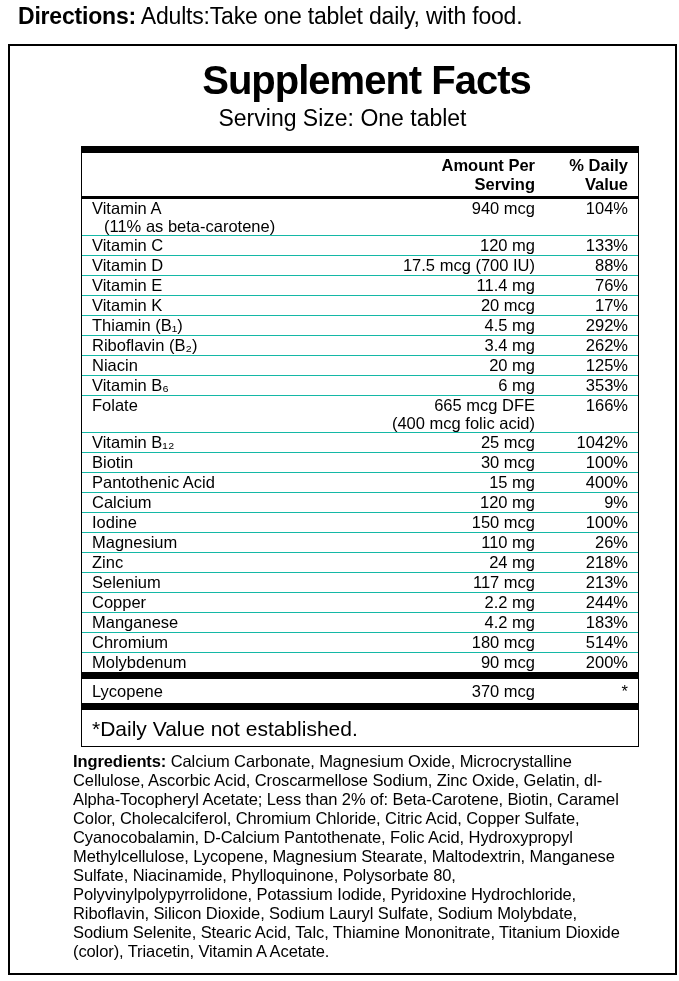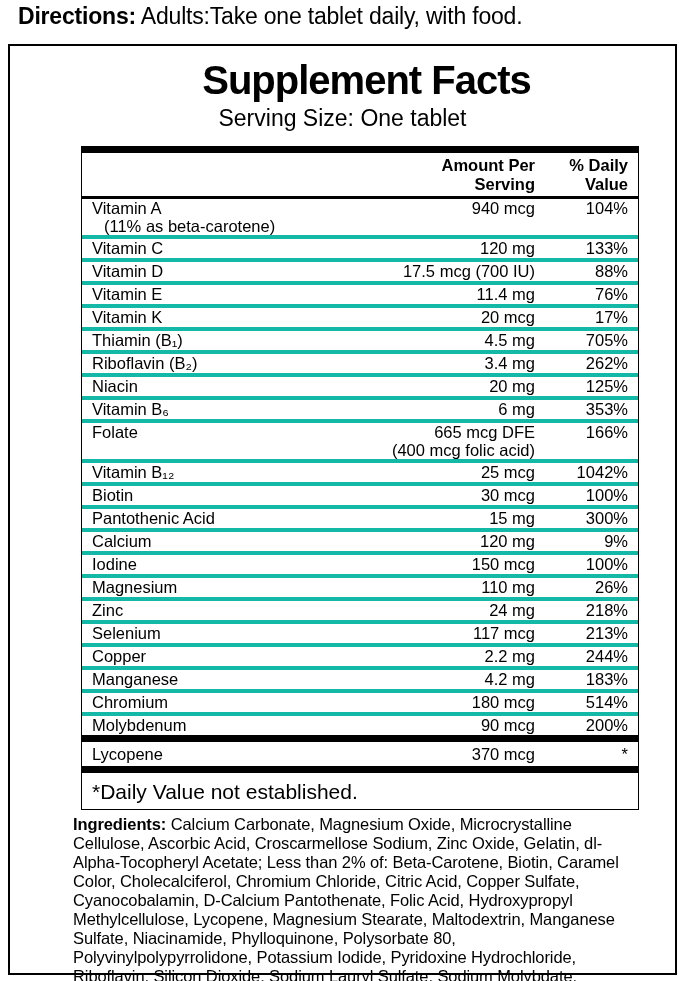--- a/index.html
+++ b/index.html
@@ -26,21 +26,21 @@
     margin:15px 0 0 71px;width:556px;
     border-left:1.5px solid #000;border-right:1.5px solid #000;border-bottom:1.5px solid #000;
     font-size:16.5px;
   }
   .bar{height:7px;background:#000;}
   .thead{display:flex;font-weight:bold;line-height:19px;padding:3px 0 2px 0;border-bottom:3.5px solid #000;}
   .thead .h-name{flex:1;}
   .thead .h-amt{text-align:right;}
   .thead .h-dv{width:103px;text-align:right;padding-right:10px;box-sizing:border-box;}
   .row{display:flex;align-items:flex-start;line-height:19px;}
-  .row + .row{border-top:4px solid #14b8a6;}
+  .row + .row{border-top:1px solid #14b8a6;}
   .c-name{flex:1;padding-left:10px;}
   .c-amt{text-align:right;}
   .c-dv{width:103px;text-align:right;padding-right:10px;box-sizing:border-box;}
   .note-name{display:block;padding-left:12px;line-height:16px;padding-bottom:1px;}
   .note-amt{display:block;line-height:16px;padding-bottom:1px;}
   .other .row{line-height:24px;}
   .footnote{padding:9px 0 8px 10px;font-size:21px;line-height:19px;}
   .ingredients{
     margin:5px 40px 0 63px;width:552px;font-size:16.5px;line-height:19px;
     letter-spacing:-0.1px;
@@ -127,21 +127,21 @@
   </div>
         <div class="row">
     <div class="c-name">
       <span>Thiamin (B₁)</span>
       
     </div>
     <div class="c-amt">
       <span>4.5 mg</span>
       
     </div>
-    <div class="c-dv">705%</div>
+    <div class="c-dv">292%</div>
   </div>
         <div class="row">
     <div class="c-name">
       <span>Riboflavin (B₂)</span>
       
     </div>
     <div class="c-amt">
       <span>3.4 mg</span>
       
     </div>
@@ -204,21 +204,21 @@
   </div>
         <div class="row">
     <div class="c-name">
       <span>Pantothenic Acid</span>
       
     </div>
     <div class="c-amt">
       <span>15 mg</span>
       
     </div>
-    <div class="c-dv">300%</div>
+    <div class="c-dv">400%</div>
   </div>
         <div class="row">
     <div class="c-name">
       <span>Calcium</span>
       
     </div>
     <div class="c-amt">
       <span>120 mg</span>
       
     </div>

